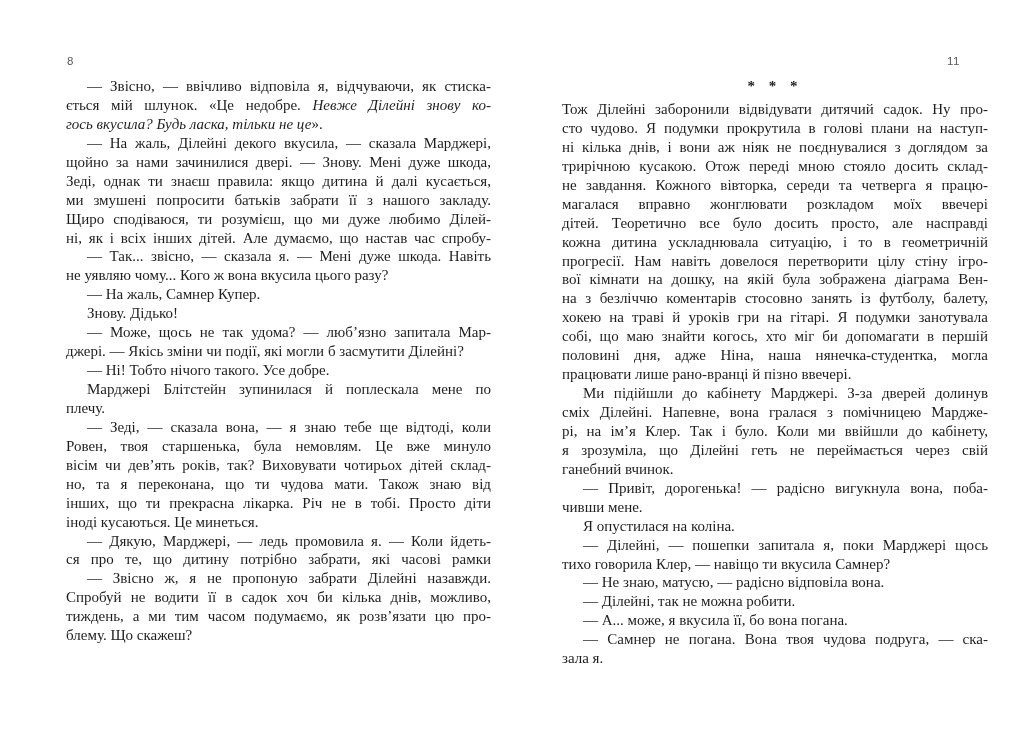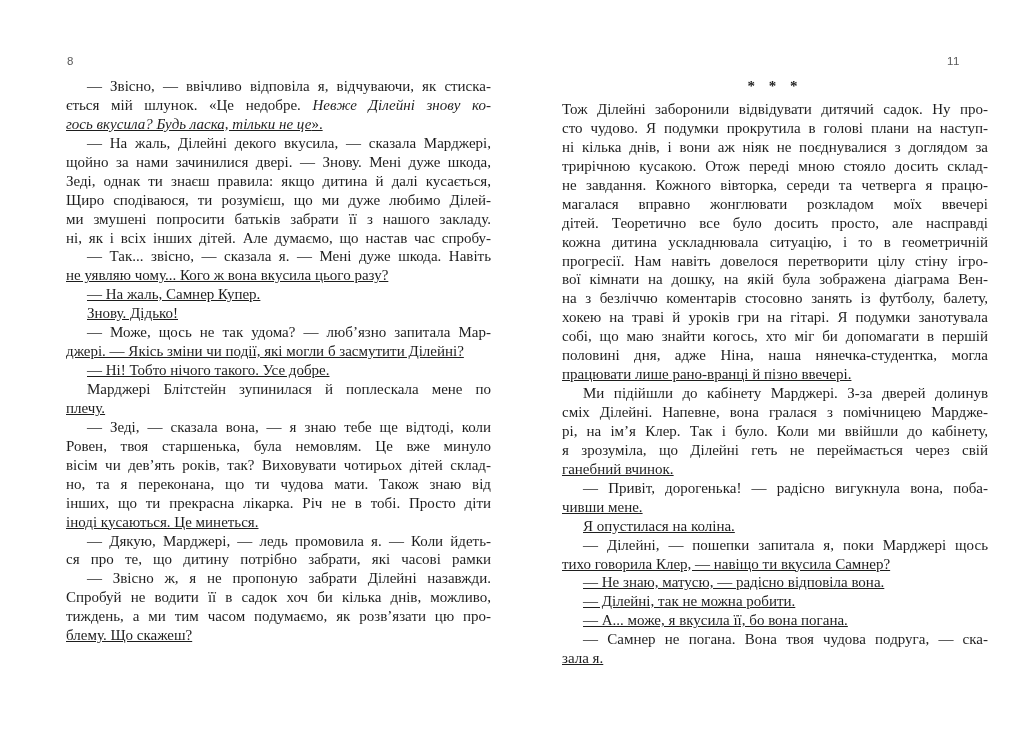--- a/index.html
+++ b/index.html
@@ -49,21 +49,20 @@
     height: 18.95px;
     overflow: hidden;
     text-align: justify;
     text-align-last: justify;
     -moz-text-align-last: justify;
     white-space: normal;
   }
   .line.end {
     text-align: left;
     text-align-last: left;
-    text-decoration: underline;
     -moz-text-align-last: left;
   }
   .line.indent {
     text-indent: 21px;
   }
   .it {
     font-style: italic;
   }
 </style>
 </head>
@@ -75,22 +74,22 @@
 
   <div class="page-number right-num">11</div>
 
   <div class="text-col left-col" id="left-lines">
       <div class="line indent"><span>— Звісно, — ввічливо відповіла я, відчуваючи, як стиска-</span></div>
       <div class="line"><span>ється мій шлунок. «Це недобре. </span><span class="it">Невже Ділейні знову ко-</span></div>
       <div class="line end"><span class="it">гось вкусила? Будь ласка, тільки не це</span><span>».</span></div>
       <div class="line indent"><span>— На жаль, Ділейні декого вкусила, — сказала Марджері,</span></div>
       <div class="line"><span>щойно за нами зачинилися двері. — Знову. Мені дуже шкода,</span></div>
       <div class="line"><span>Зеді, однак ти знаєш правила: якщо дитина й далі кусається,</span></div>
+      <div class="line"><span>ми змушені попросити батьків забрати її з нашого закладу.</span></div>
       <div class="line"><span>Щиро сподіваюся, ти розумієш, що ми дуже любимо Ділей-</span></div>
-      <div class="line"><span>ми змушені попросити батьків забрати її з нашого закладу.</span></div>
       <div class="line"><span>ні, як і всіх інших дітей. Але думаємо, що настав час спробу-</span></div>
       <div class="line indent"><span>— Так... звісно, — сказала я. — Мені дуже шкода. Навіть</span></div>
       <div class="line end"><span>не уявляю чому... Кого ж вона вкусила цього разу?</span></div>
       <div class="line end indent"><span>— На жаль, Самнер Купер.</span></div>
       <div class="line end indent"><span>Знову. Дідько!</span></div>
       <div class="line indent"><span>— Може, щось не так удома? — люб’язно запитала Мар-</span></div>
       <div class="line end"><span>джері. — Якісь зміни чи події, які могли б засмутити Ділейні?</span></div>
       <div class="line end indent"><span>— Ні! Тобто нічого такого. Усе добре.</span></div>
       <div class="line indent"><span>Марджері Блітстейн зупинилася й поплескала мене по</span></div>
       <div class="line end"><span>плечу.</span></div>

